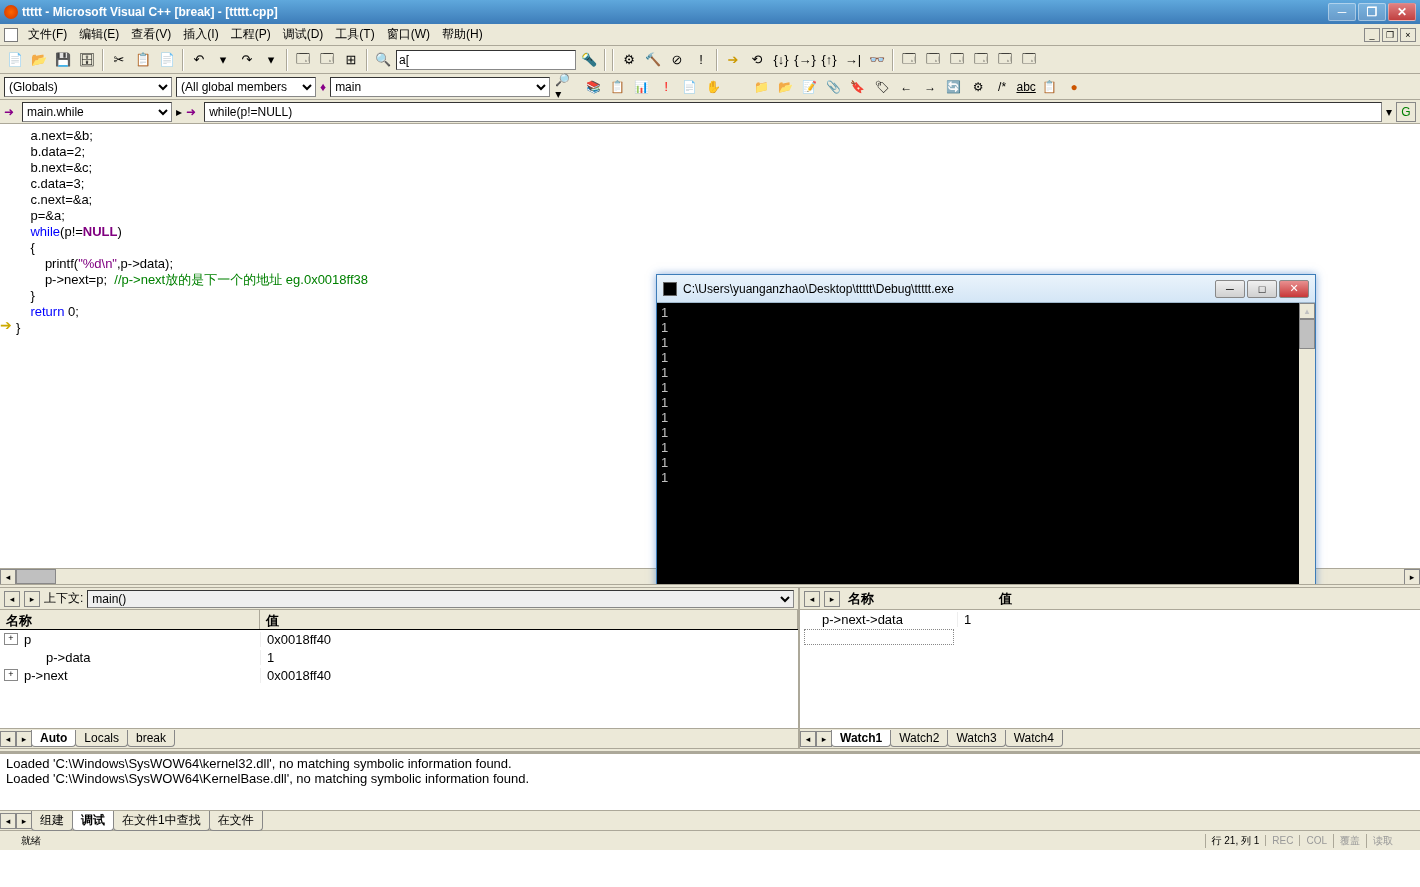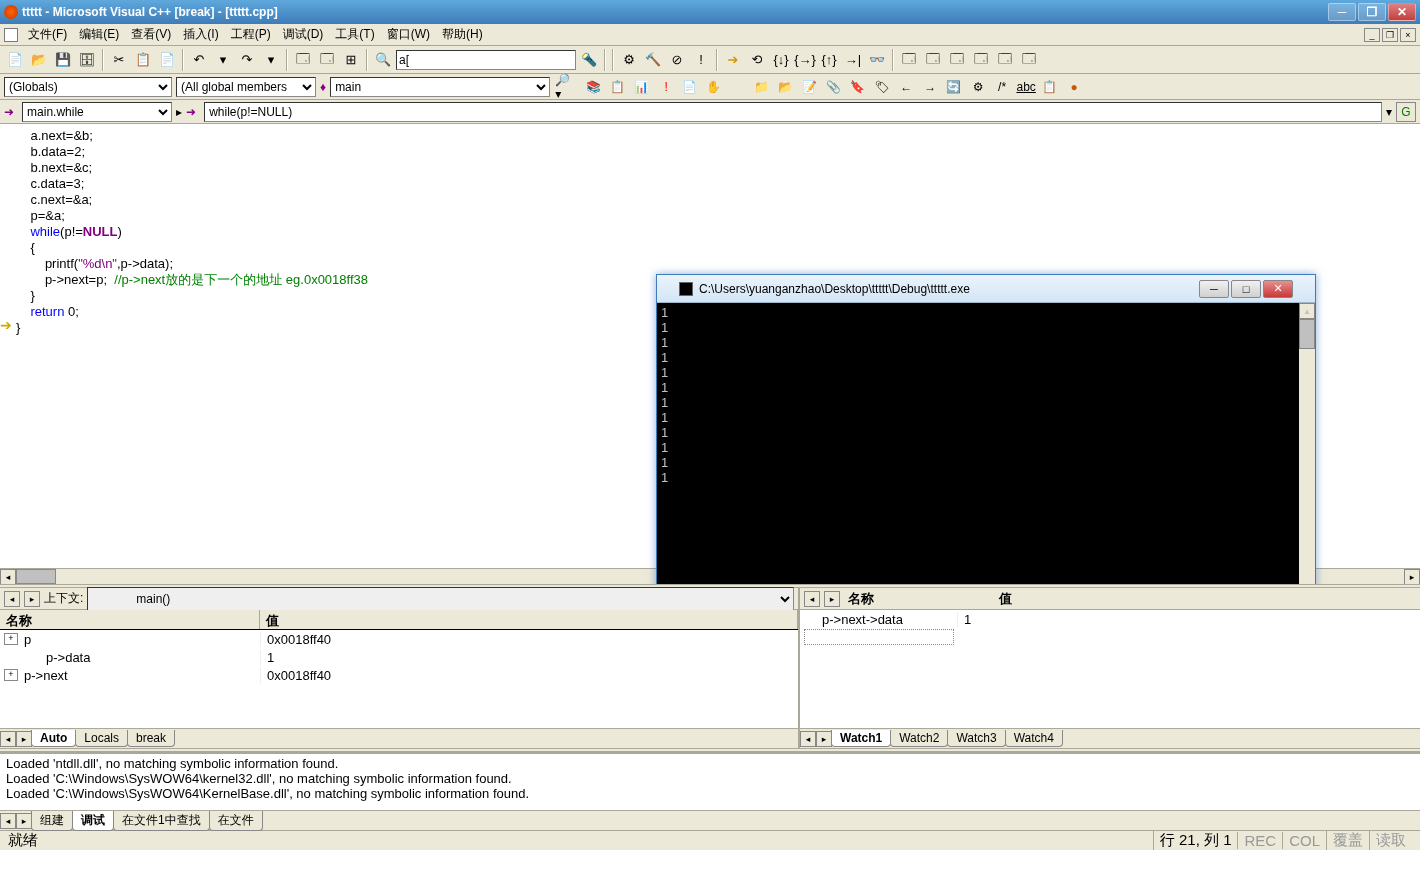--- a/index.html
+++ b/index.html
@@ -38,39 +38,39 @@
 .editor .str { color: #800080; }
 .editor .cmt { color: #008000; }
 .editor .null { color: #800080; font-weight: bold; }
 .arrow-marker { position: absolute; left: 0; top: 193px; color: #ccaa00; font-size: 14px; }
 .hscroll { position: absolute; bottom: 0; left: 0; right: 0; height: 16px; background: #ece9d8; border-top: 1px solid #aca899; display: flex; }
 .hscroll .btn { width: 16px; height: 16px; background: #ece9d8; border: 1px solid #888; display: flex; align-items: center; justify-content: center; font-size: 9px; cursor: pointer; }
 .hscroll .thumb { width: 40px; background: #c0c0c0; border: 1px solid #888; }
 .hscroll .track { flex: 1; }
 
 .console-window { position: absolute; left: 656px; top: 150px; width: 660px; height: 425px; background: #fff; border: 1px solid #3d7cb8; box-shadow: 0 0 8px rgba(60,120,200,0.6); }
-.console-title { height: 28px; background: linear-gradient(#eaf3fb, #d4e6f6); display: flex; align-items: center; padding: 0 22px; font-size: 12px; border-bottom: 1px solid #a0b8cc; }
+.console-title { height: 28px; background: linear-gradient(#eaf3fb, #d4e6f6); display: flex; align-items: center; padding: 0 6px; font-size: 12px; border-bottom: 1px solid #a0b8cc; }
 .console-title .cicon { width: 14px; height: 14px; background: #000; border: 1px solid #666; margin-right: 6px; }
 .console-title .spacer { flex: 1; }
 .console-title .cbtn { width: 30px; height: 18px; background: linear-gradient(#f0f0f0, #d0d0d0); border: 1px solid #888; border-radius: 2px; margin-left: 2px; display: flex; align-items: center; justify-content: center; font-size: 11px; cursor: pointer; }
 .console-title .cbtn.close { background: linear-gradient(#e89090, #c83838); color: #fff; }
 .console-body { background: #000; color: #c0c0c0; font-family: 'Consolas', monospace; font-size: 13px; padding: 2px 4px; height: calc(100% - 28px); position: relative; line-height: 15px; }
 .console-body .vscroll { position: absolute; right: 0; top: 0; bottom: 0; width: 16px; background: #ece9d8; }
 .console-body .vscroll .sbtn { height: 16px; background: #ece9d8; border: 1px solid #888; font-size: 9px; display: flex; align-items: center; justify-content: center; cursor: pointer; }
 .console-body .vscroll .sthumb { height: 30px; background: #c0c0c0; border: 1px solid #888; }
 
 .splitter-h { height: 4px; background: #ece9d8; border-top: 1px solid #aca899; border-bottom: 1px solid #aca899; cursor: ns-resize; }
 
 .debug-area { height: 160px; display: flex; background: #fff; }
 .debug-left { width: 800px; display: flex; flex-direction: column; border-right: 2px solid #aca899; }
 .debug-right { flex: 1; display: flex; flex-direction: column; }
 
 .context-row { height: 22px; background: #ece9d8; border-bottom: 1px solid #aca899; display: flex; align-items: center; padding: 0 4px; font-size: 12px; gap: 4px; }
 .context-row .lbtn { width: 16px; height: 16px; border: 1px solid #888; background: #ece9d8; font-size: 9px; display: flex; align-items:center; justify-content:center; cursor: pointer;}
-.context-row select { flex: 1; height: 24px; border: 1px inset #888; font-size: 12px; padding-left: 44px; }
+.context-row select { flex: 1; height: 18px; border: 1px inset #888; font-size: 12px; }
 
 .var-header { height: 20px; background: #ece9d8; display: flex; border-bottom: 1px solid #000; font-size: 13px; font-weight: bold; }
 .var-header div { padding: 2px 6px; border-right: 1px solid #aca899; }
 .var-header .col1 { width: 260px; }
 .var-header .col2 { flex: 1; }
 
 .var-body { flex: 1; background: #fff; font-family: 'Lucida Console', monospace; font-size: 13px; overflow: auto; }
 .var-row { display: flex; height: 18px; align-items: center; }
 .var-row .exp { width: 14px; height: 12px; border: 1px solid #888; font-size: 9px; line-height: 9px; text-align: center; margin: 0 4px; cursor: pointer; }
 .var-row .noexp { width: 22px; }
@@ -79,21 +79,21 @@
 .var-row .val { flex: 1; padding-left: 6px; border-left: 1px solid #eee; }
 
 .tab-strip { height: 20px; background: #ece9d8; border-top: 1px solid #aca899; display: flex; align-items: center; font-size: 12px; }
 .tab-strip .nbtn { width: 16px; height: 16px; border: 1px solid #888; background: #ece9d8; font-size: 9px; display: flex; align-items: center; justify-content: center; cursor: pointer; }
 .tab-strip .tab { padding: 1px 8px; border: 1px solid #888; border-top: none; background: #ece9d8; margin-left: -1px; cursor: pointer; border-radius: 0 0 4px 4px; }
 .tab-strip .tab.active { background: #fff; font-weight: bold; }
 
 .output-area { height: 78px; display: flex; flex-direction: column; background: #fff; border-top: 2px solid #aca899; }
 .output-body { flex: 1; font-family: 'Courier New', monospace; font-size: 13px; padding: 2px 6px; white-space: pre; overflow: hidden; }
 
-.statusbar { height: 20px; background: #ece9d8; border-top: 1px solid #aca899; display: flex; align-items: center; font-size: 15px; padding: 0 8px; }
+.statusbar { height: 20px; background: #ece9d8; border-top: 1px solid #aca899; display: flex; align-items: center; font-size: 10px; padding: 0 21px; }
 .statusbar .cell { padding: 0 6px; border-left: 1px solid #aca899; }
 .statusbar .spacer { flex: 1; }
 </style>
 </head>
 <body>
 
 <div class="titlebar">
   <span class="icon"></span>
   <span>ttttt - Microsoft Visual C++ [break] - [ttttt.cpp]</span>
   <span class="spacer"></span>
@@ -316,21 +316,21 @@
       <span class="tab">Watch2</span>
       <span class="tab">Watch3</span>
       <span class="tab">Watch4</span>
     </div>
   </div>
 </div>
 
 <div class="splitter-h"></div>
 
 <div class="output-area">
-  <div class="output-body"><div>Loaded 'ntdll.dll', no matching symbolic information found.</div><div>Loaded 'C:\Windows\SysWOW64\kernel32.dll', no matching symbolic information found.</div><div>Loaded 'C:\Windows\SysWOW64\KernelBase.dll', no matching symbolic information found.</div></div>
+  <div class="output-body"><div>Loaded 'C:\Windows\SysWOW64\kernel32.dll', no matching symbolic information found.</div><div>Loaded 'C:\Windows\SysWOW64\KernelBase.dll', no matching symbolic information found.</div></div>
   <div class="tab-strip">
     <span class="nbtn">◂</span>
     <span class="nbtn">▸</span>
     <span class="tab">组建</span>
     <span class="tab active">调试</span>
     <span class="tab">在文件1中查找</span>
     <span class="tab">在文件</span>
   </div>
 </div>
 

